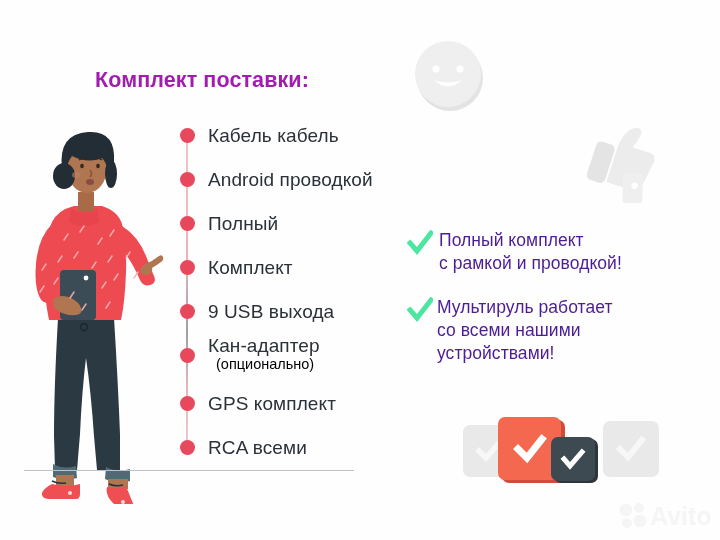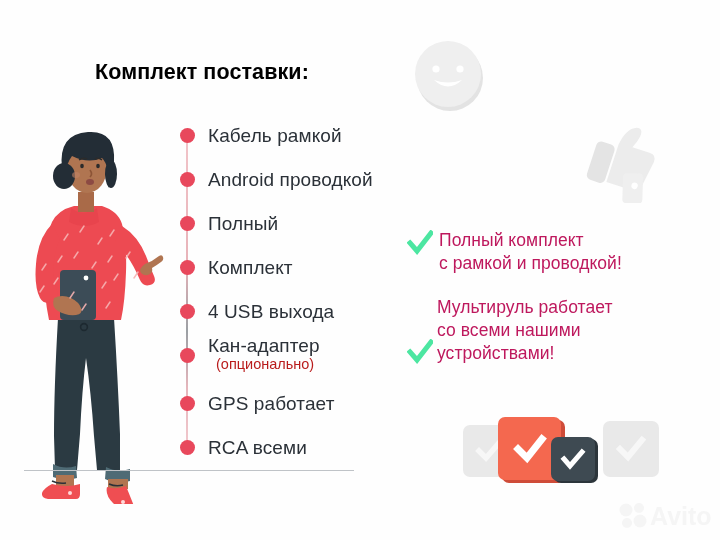--- a/index.html
+++ b/index.html
@@ -31,24 +31,24 @@
     left: 584px;
     top: 117px;
     width: 78px;
     height: 86px;
   }
 
   
   .title {
     position: absolute;
     left: 95px;
-    top: 60px;
+    top: 68px;
     font-size: 21.5px;
     font-weight: bold;
-    color: #000000;
+    color: #a21caf;
     letter-spacing: 0.1px;
     white-space: nowrap;
   }
 
   
   .list {
     position: absolute;
     left: 176px;
     top: 128px;
     width: 250px;
@@ -85,46 +85,46 @@
     font-size: 19px;
     color: #2b3138;
     white-space: nowrap;
     letter-spacing: .1px;
   }
   .li-sub {
     position: absolute;
     left: 40px;
     top: 18px;
     font-size: 14.5px;
-    color: #b91c1c;
+    color: #000000;
     white-space: nowrap;
   }
 
   
   .benefit {
     position: absolute;
     display: flex;
     align-items: flex-start;
   }
   .benefit .tick {
     flex: 0 0 auto;
     width: 26px;
     height: 26px;
     margin-right: 6px;
     margin-top: 1px;
   }
   .benefit .btext {
     font-size: 17.5px;
     line-height: 23px;
-    color: #be185d;
+    color: #4c1d95;
     white-space: pre-line;
     letter-spacing: .05px;
   }
   #benefit-0 { left: 407px; top: 229px; }
-  #benefit-1 { left: 407px; top: 296px; align-items: flex-end; }
+  #benefit-1 { left: 407px; top: 296px; }
   #benefit-1 .btext { margin-left: -2px; }
 
   
   .cards {
     position: absolute;
     left: 463px;
     top: 415px;
     width: 190px;
     height: 70px;
   }
@@ -272,46 +272,46 @@
   </div>
   <div class="floor"></div>
 
   <div class="title">Комплект поставки:</div>
 
   <div class="list">
     <div class="list-rail"></div>
 
     <div class="li" style="top:0px">
       <span class="dot"></span>
-      <span class="li-text">Кабель рамкой</span>
+      <span class="li-text">Кабель кабель</span>
     </div>
     <div class="li" style="top:44px">
       <span class="dot"></span>
       <span class="li-text">Android проводкой</span>
     </div>
     <div class="li" style="top:88px">
       <span class="dot"></span>
       <span class="li-text">Полный</span>
     </div>
     <div class="li" style="top:132px">
       <span class="dot"></span>
       <span class="li-text">Комплект</span>
     </div>
     <div class="li" style="top:176px">
       <span class="dot"></span>
-      <span class="li-text">4 USB выхода</span>
+      <span class="li-text">9 USB выхода</span>
     </div>
     <div class="li" style="top:220px">
       <span class="dot"></span>
       <span class="li-text" style="top:-13px">Кан-адаптер</span>
       <span class="li-sub" style="top:8px">(опционально)</span>
     </div>
     <div class="li" style="top:268px">
       <span class="dot"></span>
-      <span class="li-text">GPS работает</span>
+      <span class="li-text">GPS комплект</span>
     </div>
     <div class="li" style="top:312px">
       <span class="dot"></span>
       <span class="li-text">RCA всеми</span>
     </div>
   </div>
 
   <div class="benefit" id="benefit-0">
     <span class="tick">
       <svg viewBox="0 0 26 26" width="26" height="26" aria-hidden="true">

